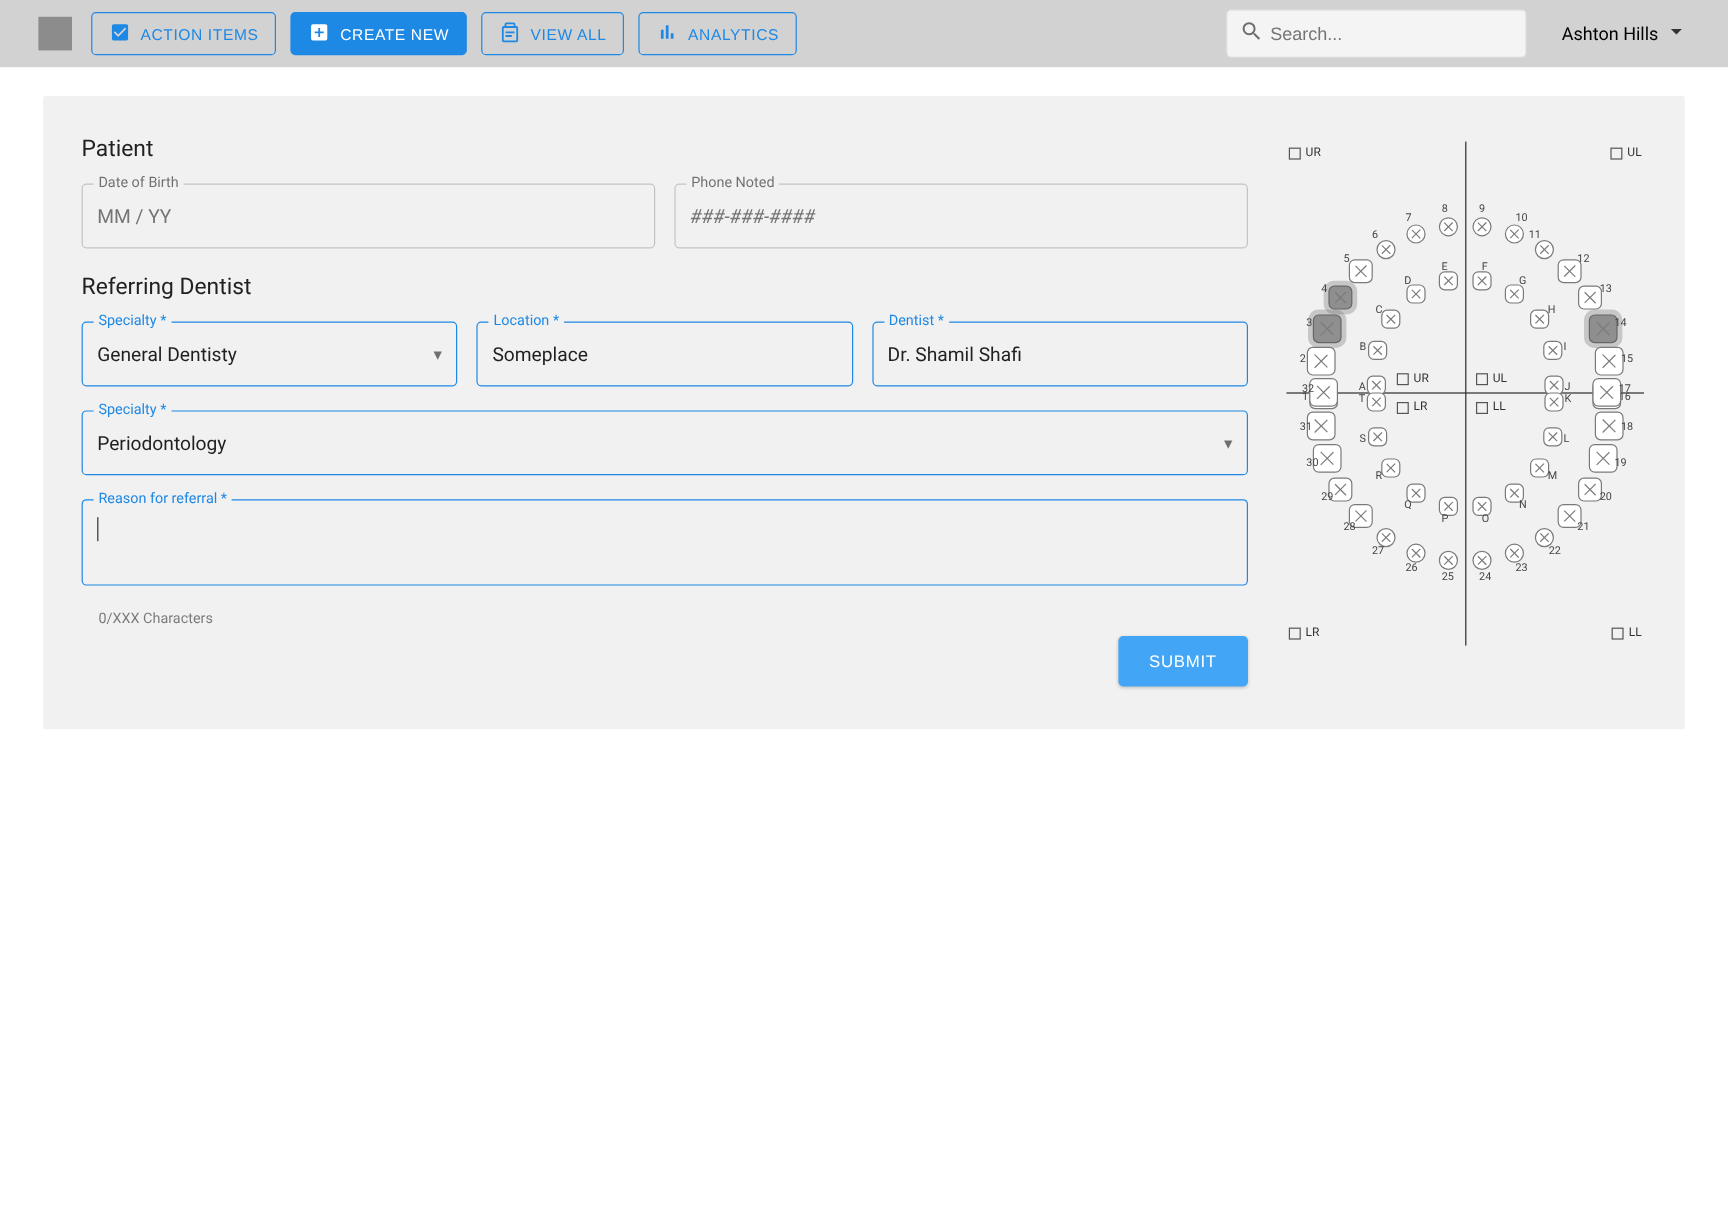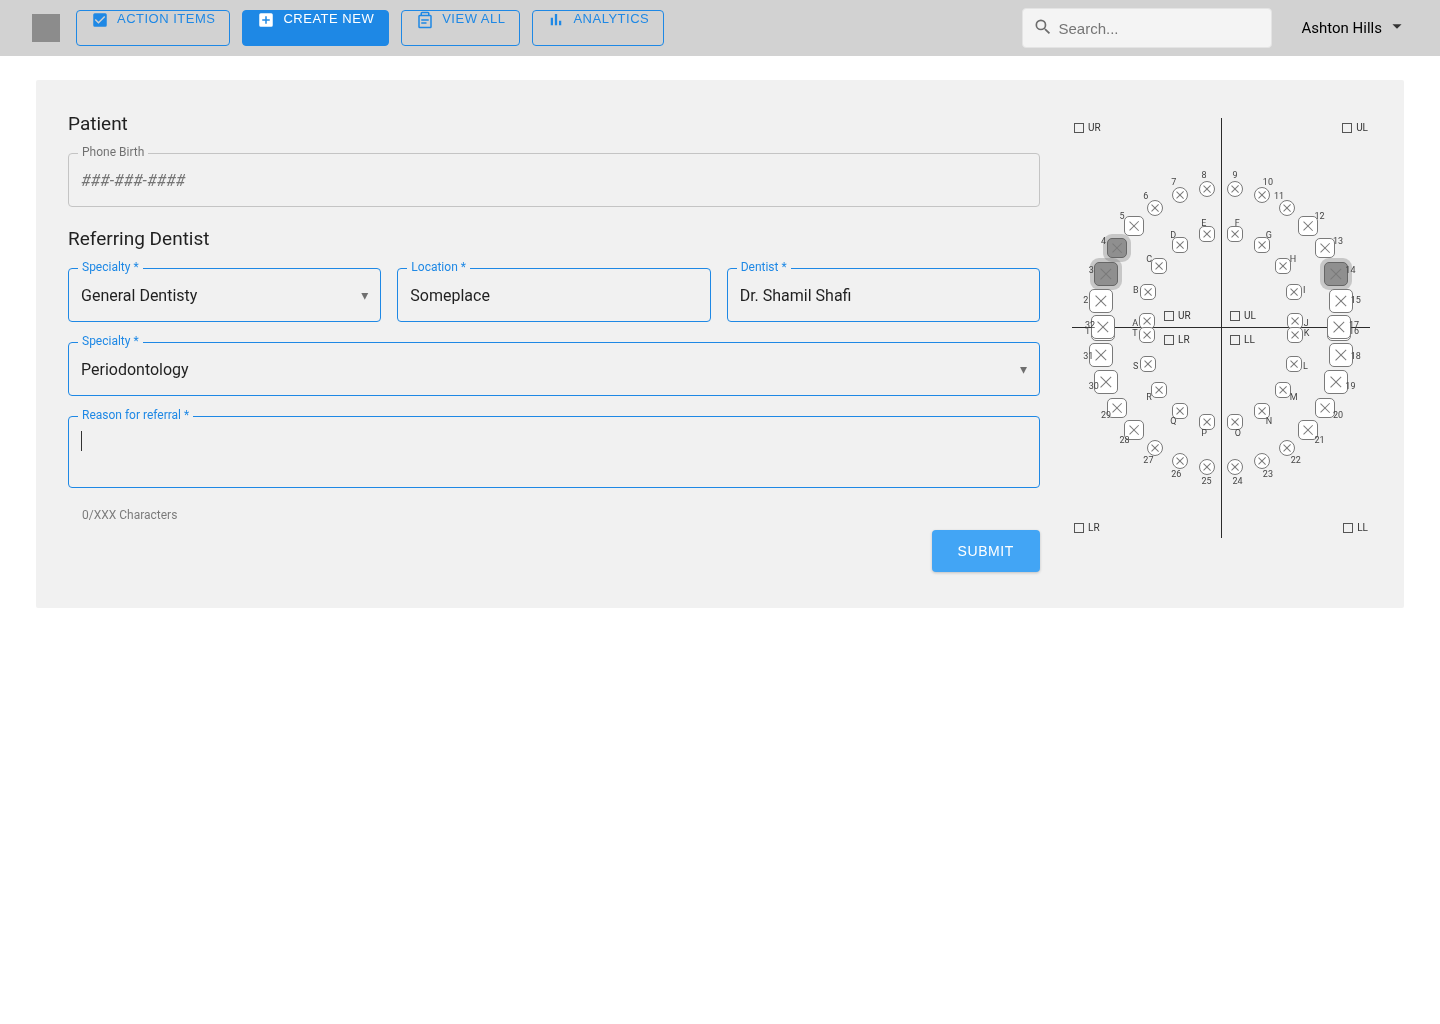--- a/index.html
+++ b/index.html
@@ -17,21 +17,21 @@
   background: #d2d2d2;
   display: flex;
   align-items: center;
   padding: 0 32px;
   gap: 12px;
 }
 .logo-square {
   width: 28px; height: 28px; background:#8c8c8c; margin-right: 4px;
 }
 .nav-btn {
-  display: inline-flex; 
+  display: inline-flex; align-items: center;
   height: 36px; padding: 0 14px;
   border: 1px solid #1e88e5;
   border-radius: 4px;
   background: transparent;
   color: #1e88e5;
   font-weight: 500;
   font-size: 13px;
   letter-spacing: 0.5px;
   cursor: pointer;
   gap: 8px;
@@ -236,21 +236,27 @@
     </span>
   </div>
 </div>
 
 <div class="page">
   <div class="form-col">
 
     <h2 class="section">Patient</h2>
     <div class="row">
       <div class="field">
-        <span class="label">Phone Birth</span>
+        <span class="label">Date of Birth</span>
+        <div class="box">
+            <input type="text" class="placeholder" placeholder="MM / YY" style="">
+          </div>
+      </div>
+      <div class="field">
+        <span class="label">Phone Noted</span>
         <div class="box">
             <input type="text" class="placeholder" style="font-style: italic;" placeholder="###-###-####">
           </div>
       </div>
     </div>
 
     <h2 class="section">Referring Dentist</h2>
     <div class="row">
       <div class="field focused" style="flex:1">
         <span class="label">Specialty *</span>

